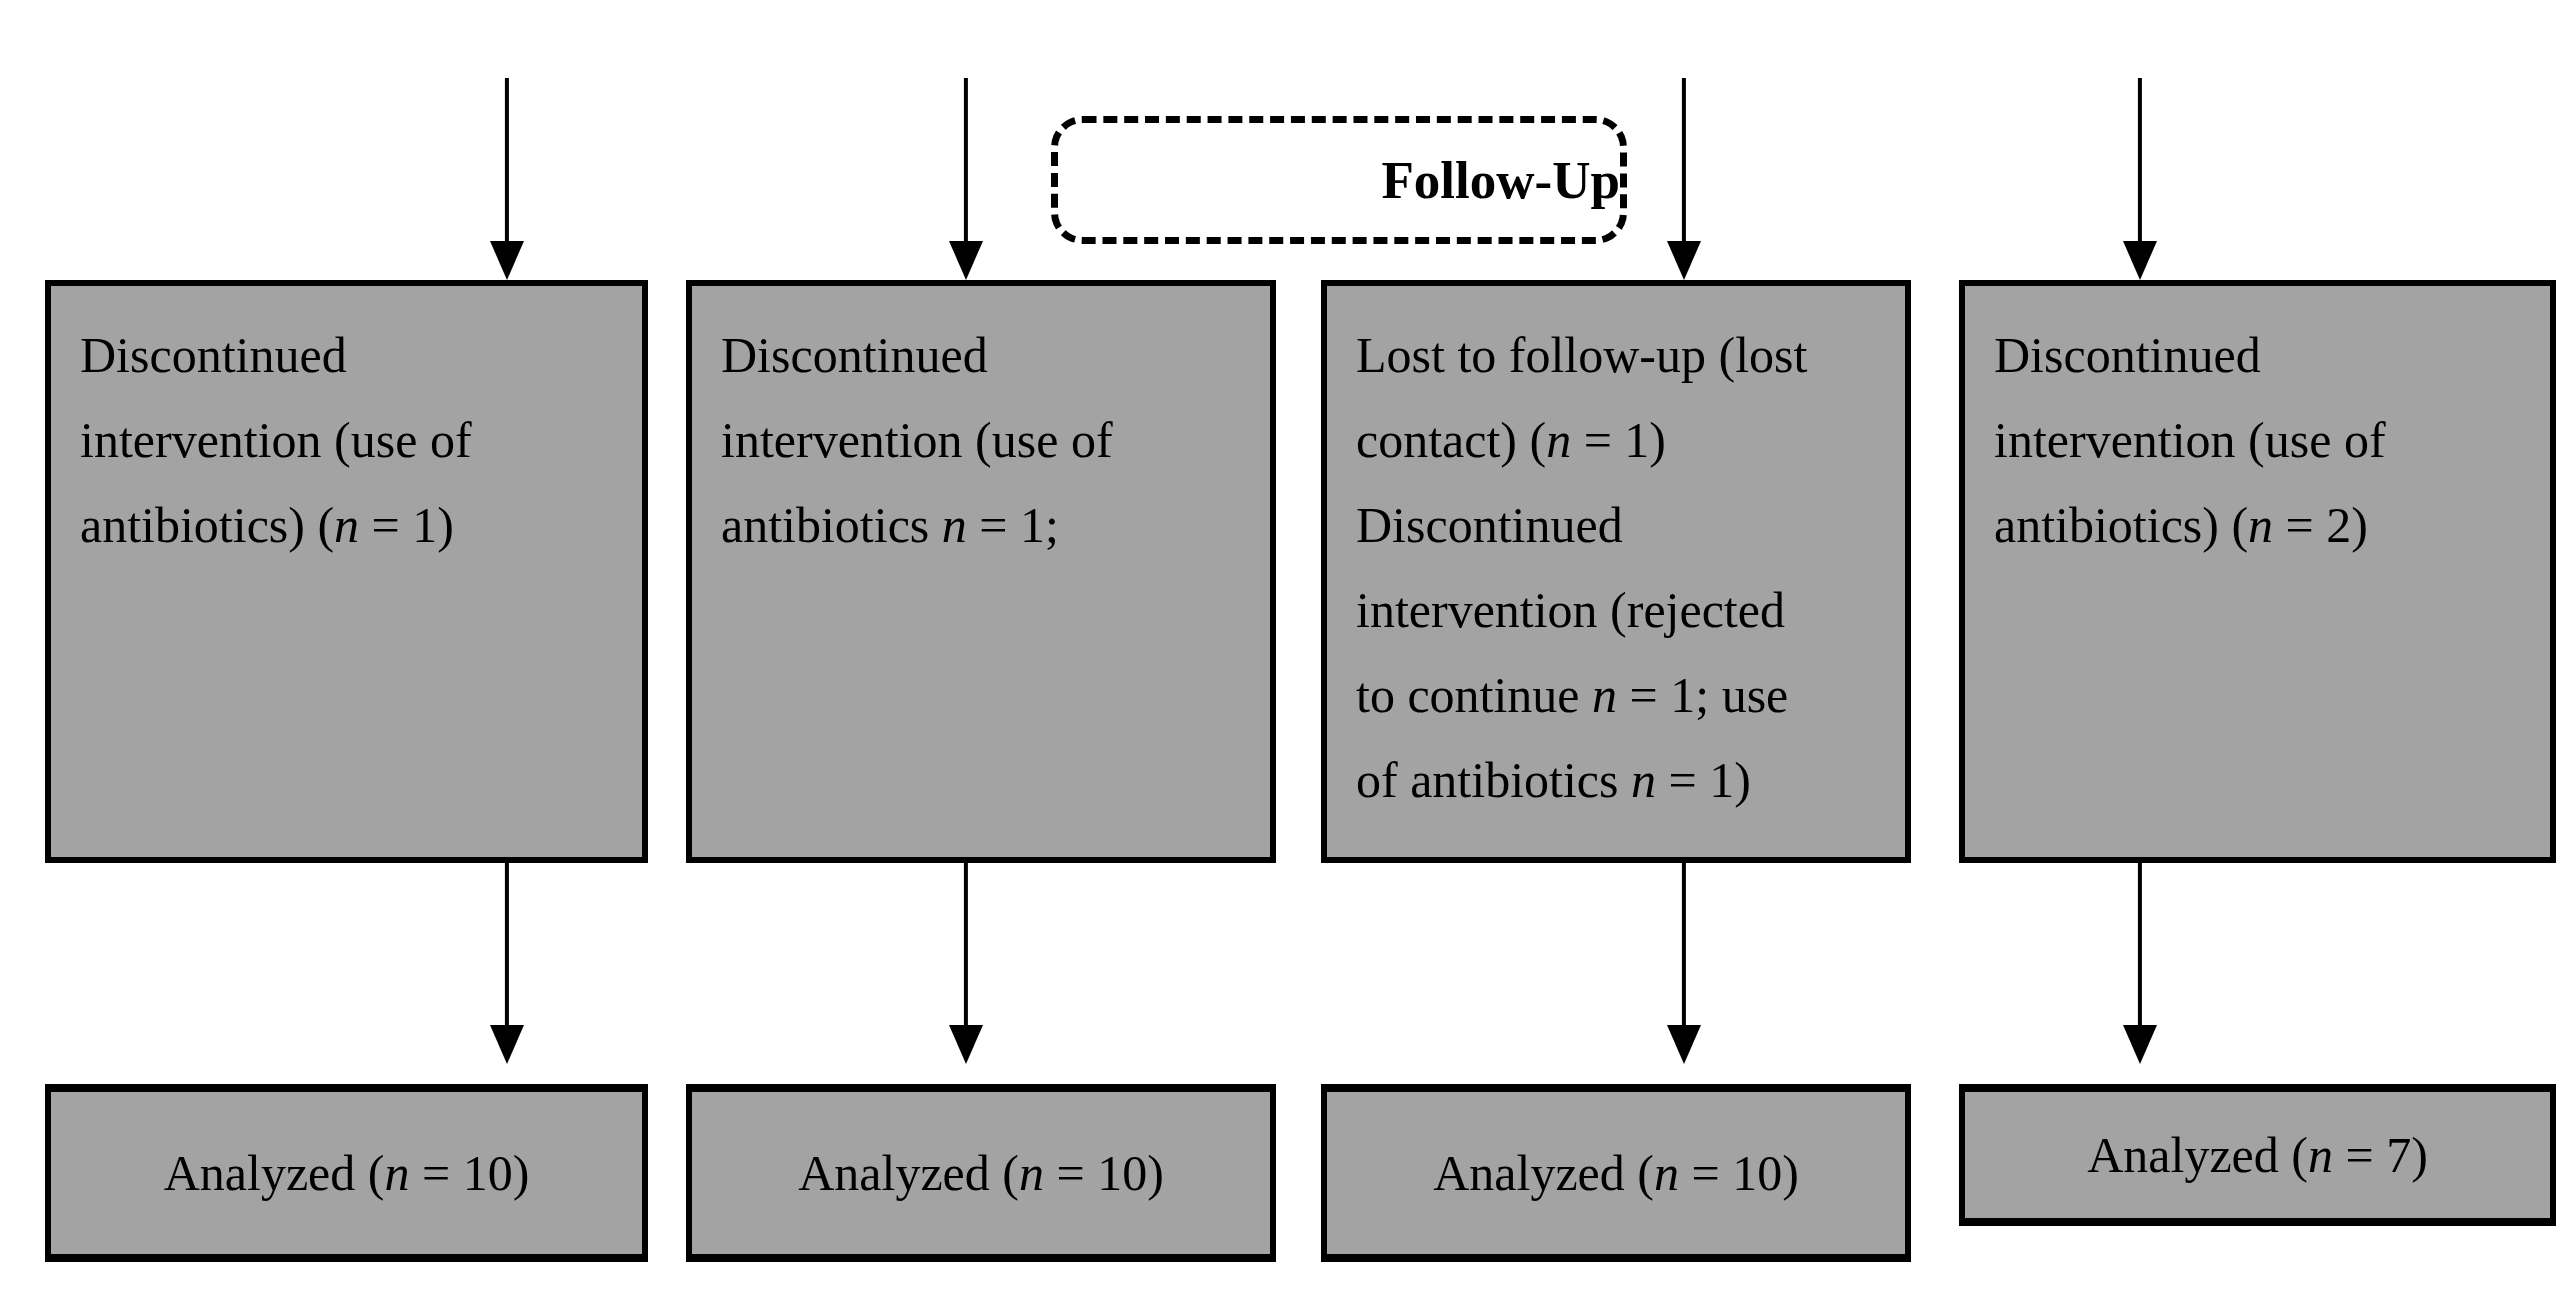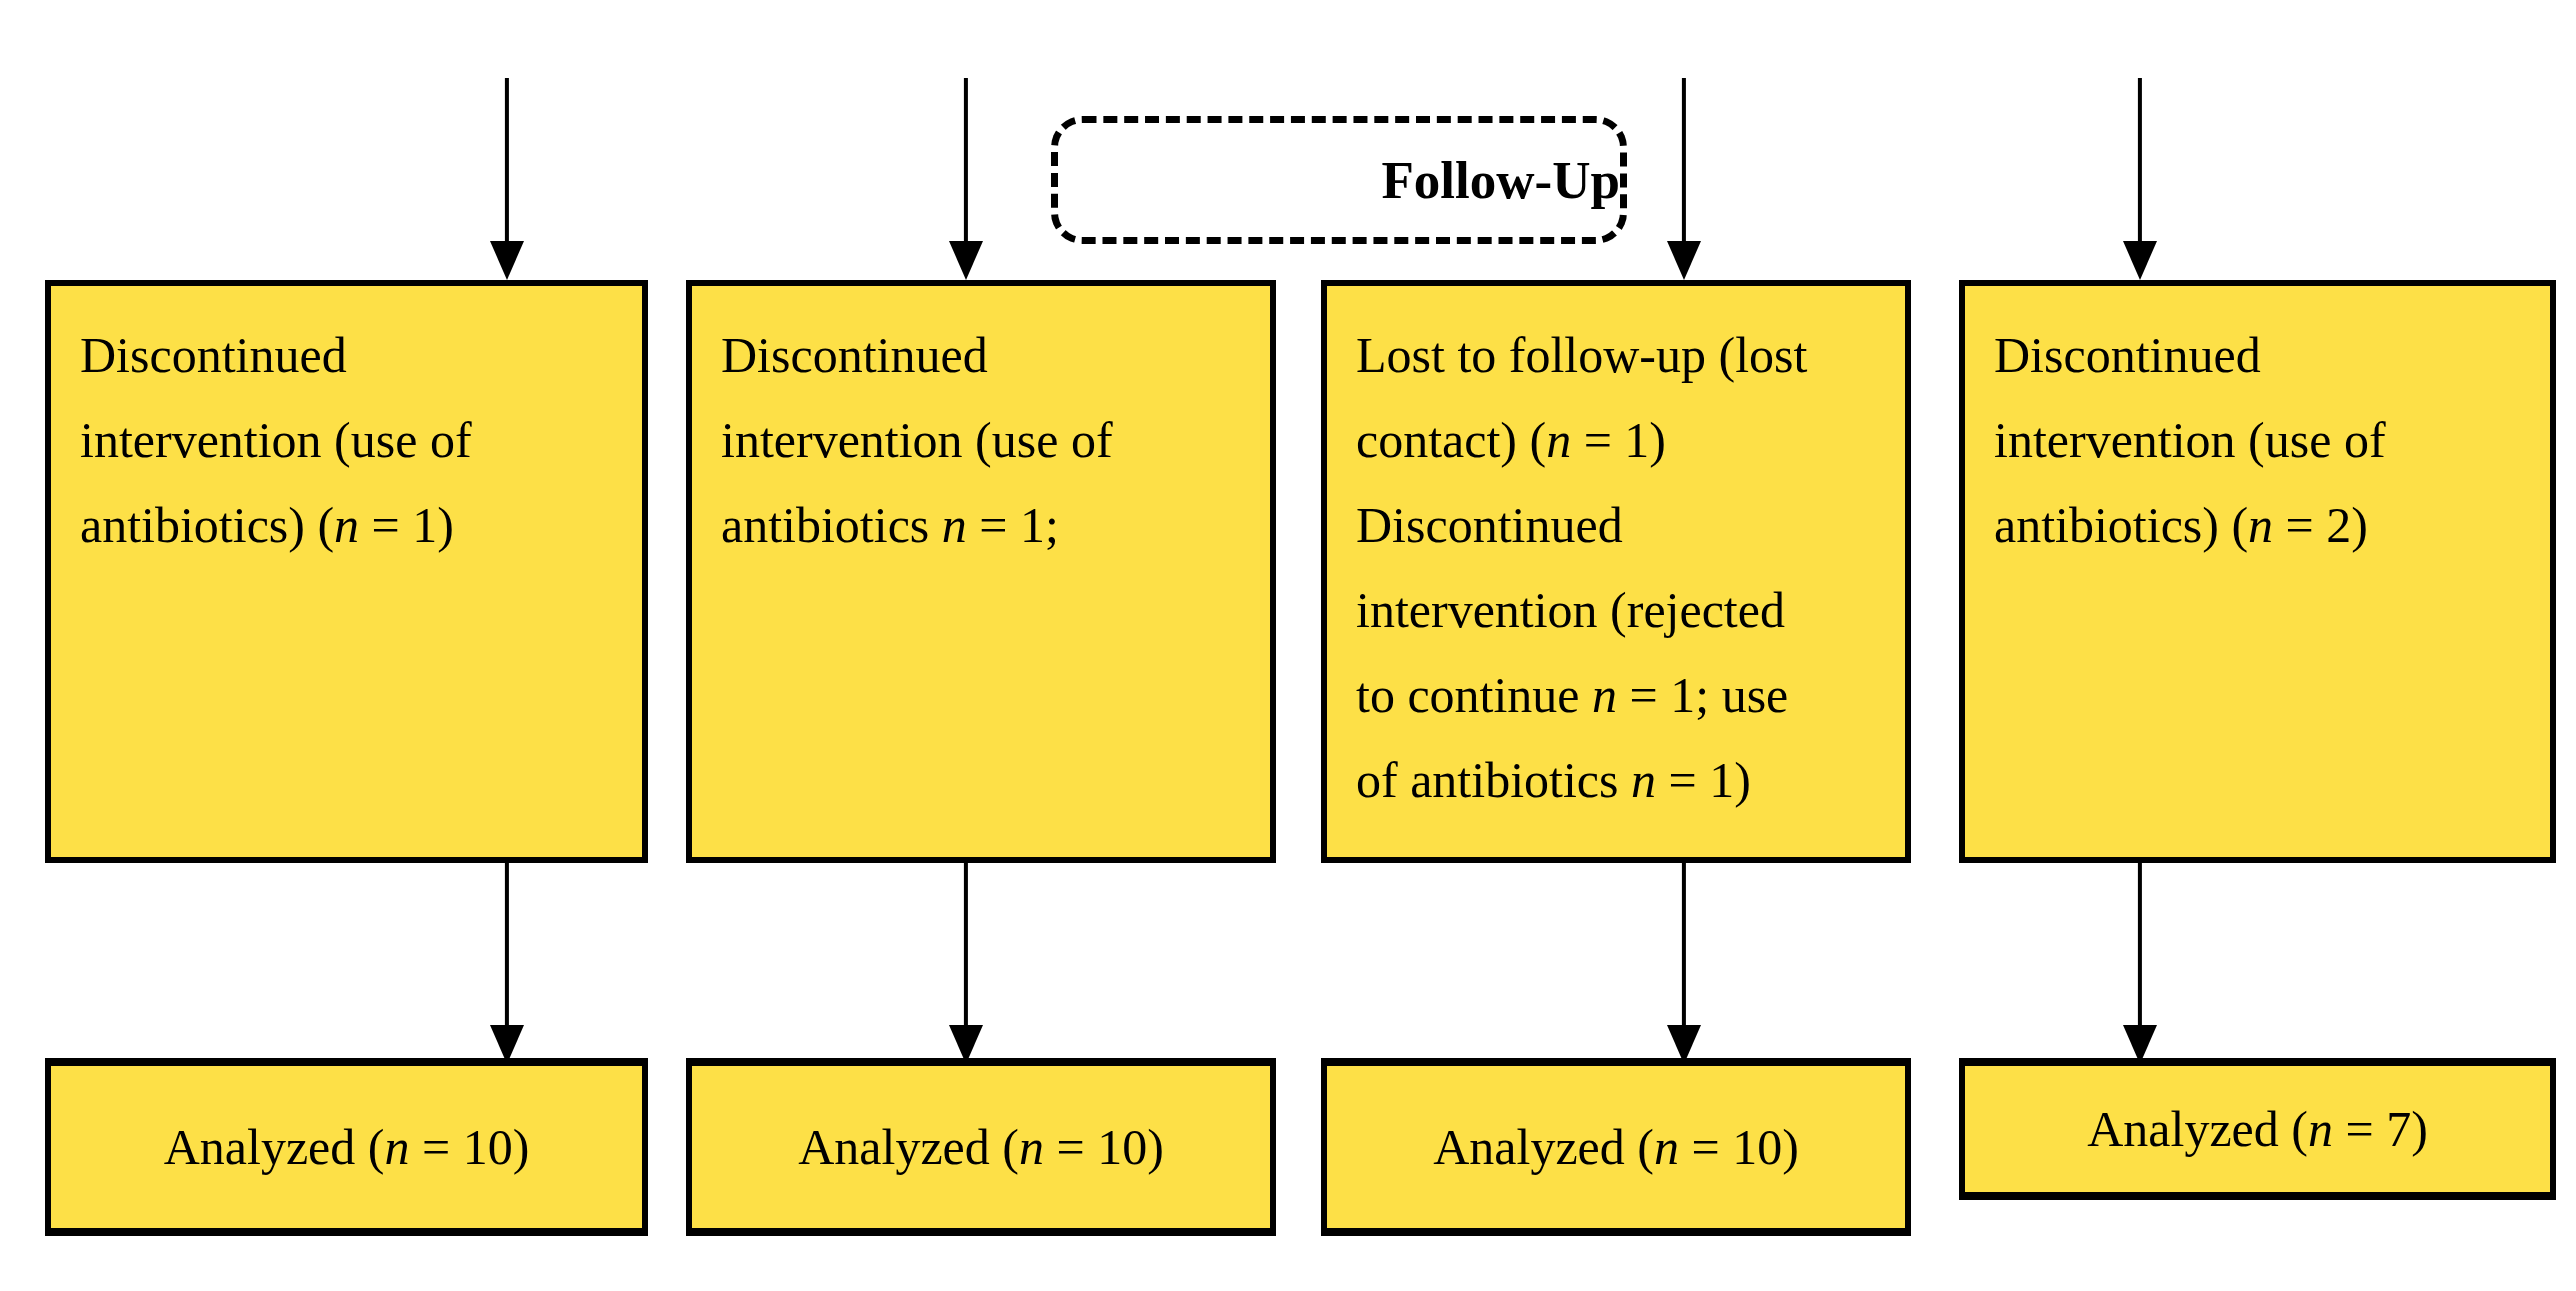--- a/index.html
+++ b/index.html
@@ -13,37 +13,38 @@
     height: 1292px;
     background: #ffffff;
     color: #000000;
     font-family: "Liberation Serif", "DejaVu Serif", serif;
     overflow: hidden;
   }
   .box {
     position: absolute;
     box-sizing: border-box;
     border: 6.7px solid #000000;
-    background: #fde047;
+    background: #a3a3a3;
   }
   .tbox {
     padding: 27px 29px;
     font-size: 50px;
     line-height: 85px;
   }
   .tline {
     white-space: nowrap;
   }
   .bbox {
     display: flex;
     align-items: center;
     justify-content: center;
     font-size: 50px;
     border-top-width: 8.5px;
     border-bottom-width: 8.5px;
+    margin-top: 26px;
   }
   .bbox span { white-space: nowrap; }
   .stage {
     position: absolute;
     box-sizing: border-box;
     border: 7.9px dashed #000000;
     border-radius: 31.5px;
     background: #ffffff;
     display: flex;
     align-items: center;

